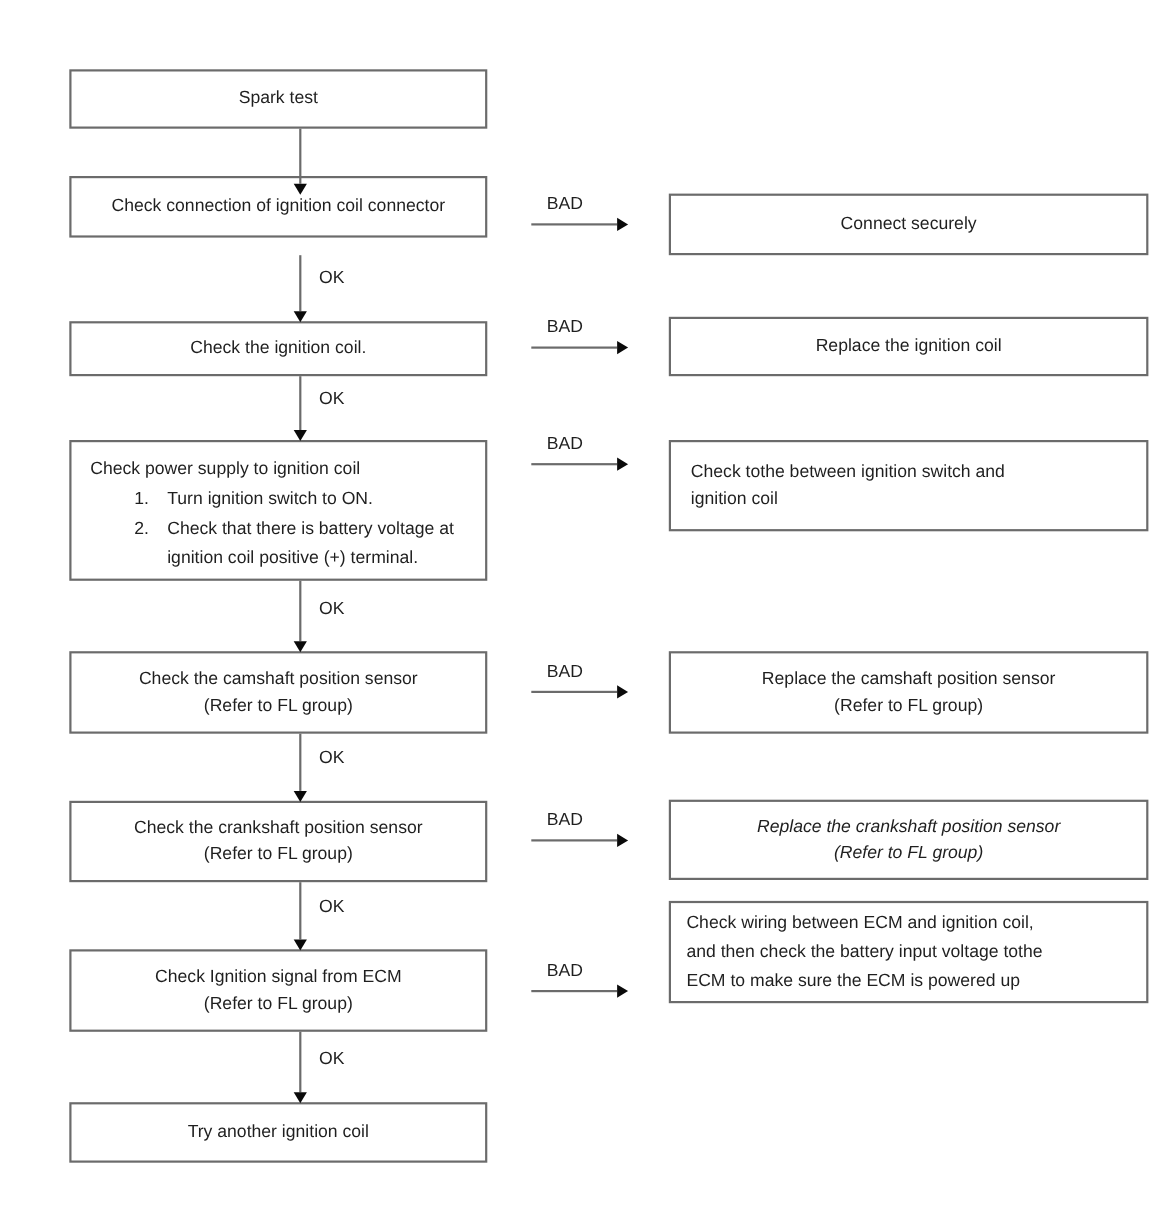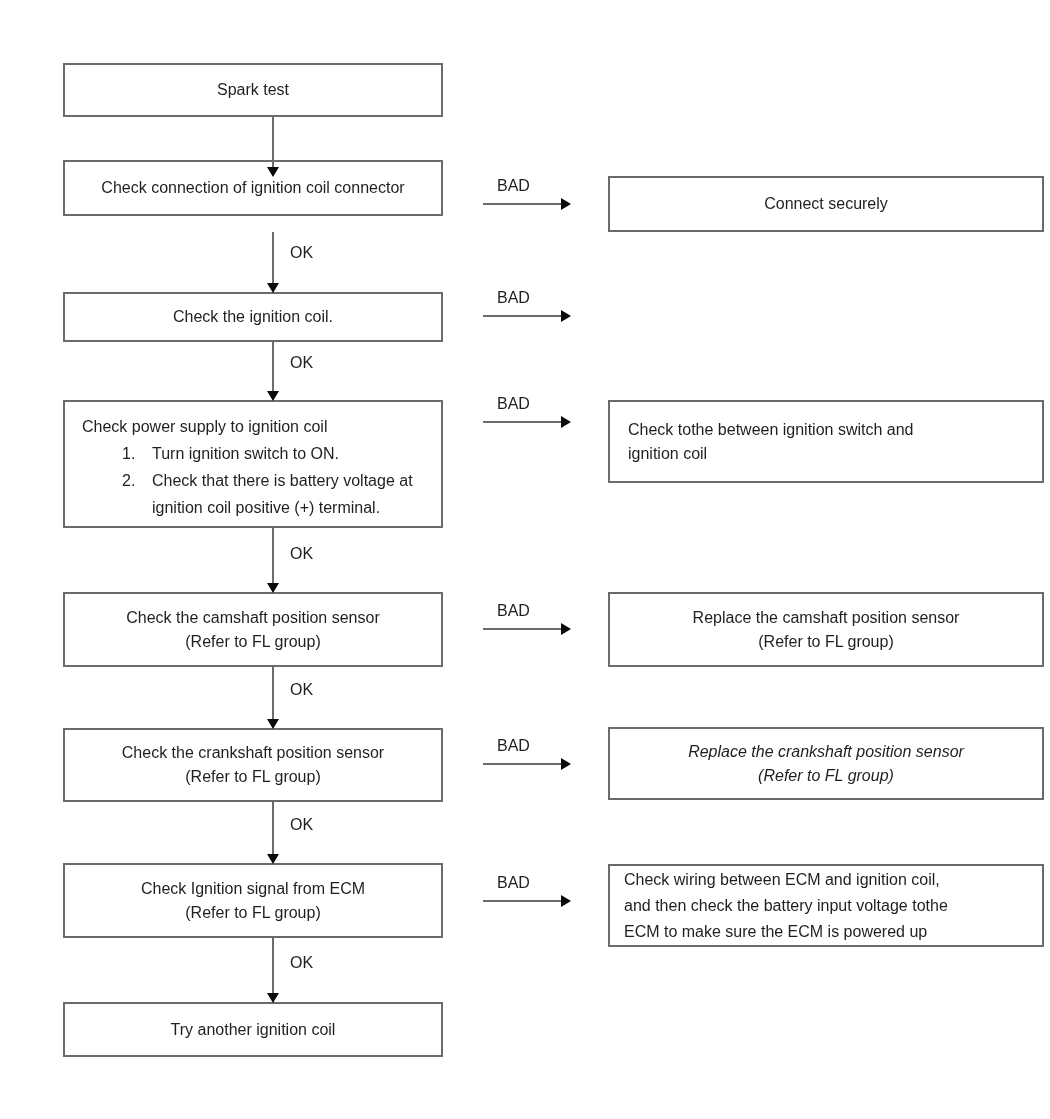--- a/index.html
+++ b/index.html
@@ -134,37 +134,40 @@
   </div>
 
   <div class="box left-col" style="top:1002px; height:55px;">
     <div>Try another ignition coil</div>
   </div>
 
   <div class="box right-col" style="top:176px; height:56px;">
     <div>Connect securely</div>
   </div>
 
+  <div class="box right-col" style="top:288px; height:54px;">
+    <div>Replace the ignition coil</div>
+  </div>
 
   <div class="box right-col align-left" style="top:400px; height:83px; padding-left:18px;">
     <div>Check tothe between ignition switch and</div>
     <div>ignition coil</div>
   </div>
 
   <div class="box right-col" style="top:592px; height:75px;">
     <div>Replace the camshaft position sensor</div>
     <div>(Refer to FL group)</div>
   </div>
 
   <div class="box right-col" style="top:727px; height:73px;font-style:italic;">
     <div>Replace the crankshaft position sensor</div>
     <div>(Refer to FL group)</div>
   </div>
 
-  <div class="box right-col align-left" style="top:864px; height:83px; padding-left:14px; padding-right:18px; line-height:26px;">
+  <div class="box right-col align-left" style="top:819px; height:93px; padding-left:14px; padding-right:18px; line-height:26px;">
     <div>Check wiring between ECM and ignition coil,</div>
     <div>and then check the battery input voltage tothe</div>
     <div>ECM to make sure the ECM is powered up</div>
   </div>
 
   <div class="vline" style="top:117px; height:50px;"></div>
   <div class="arrow-down" style="top:167px;"></div>
 
   <div class="vline" style="top:232px; height:51px;"></div>
   <div class="arrow-down" style="top:283px;"></div>

